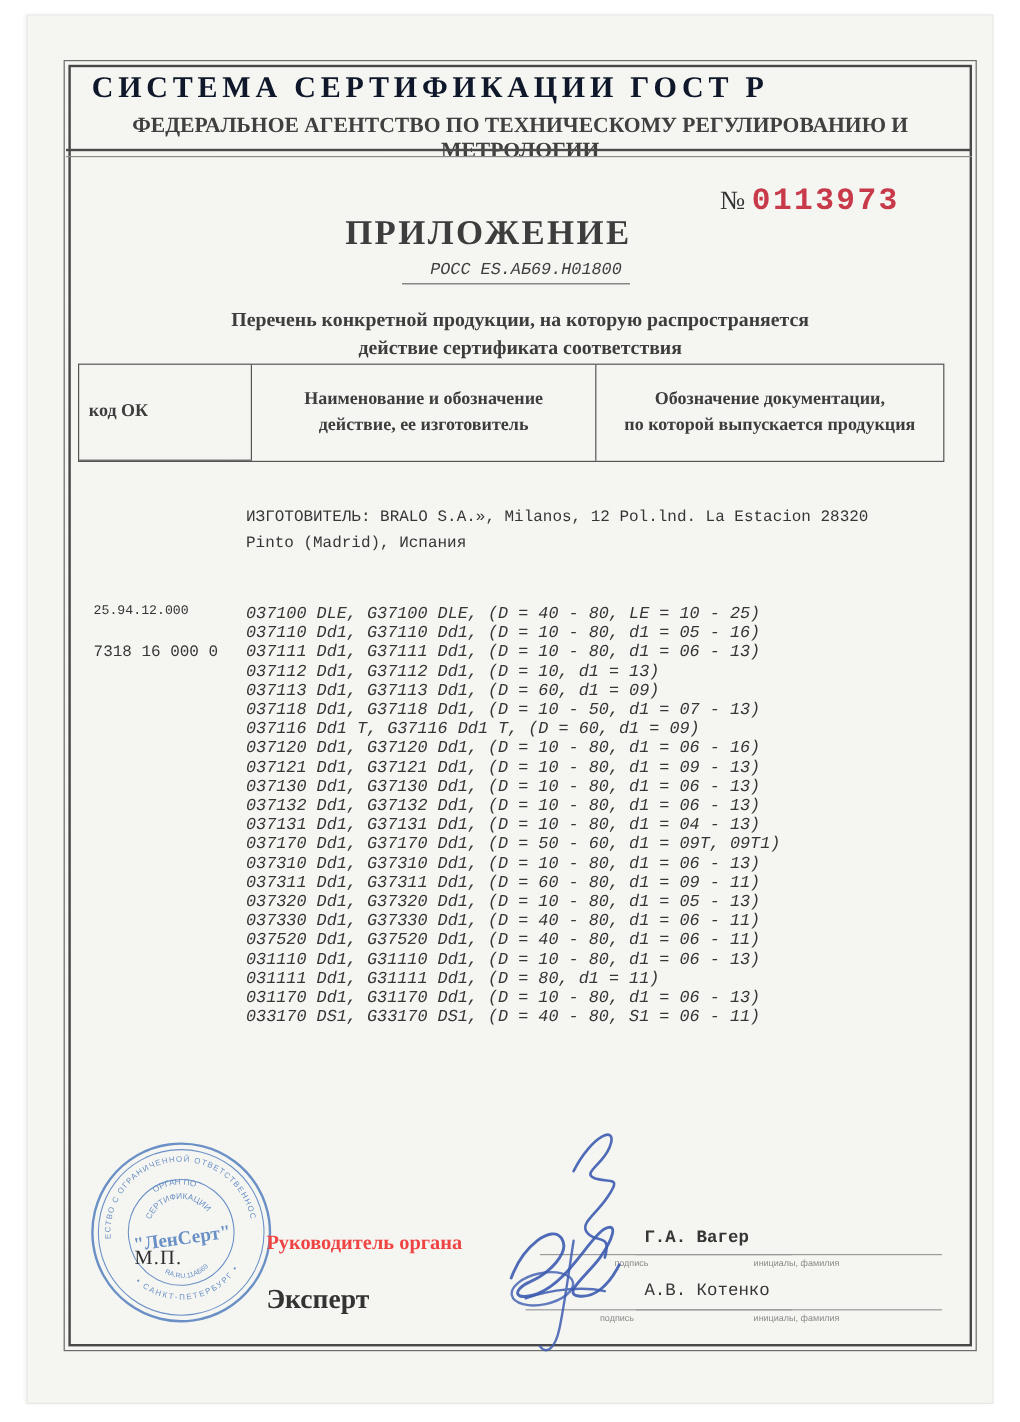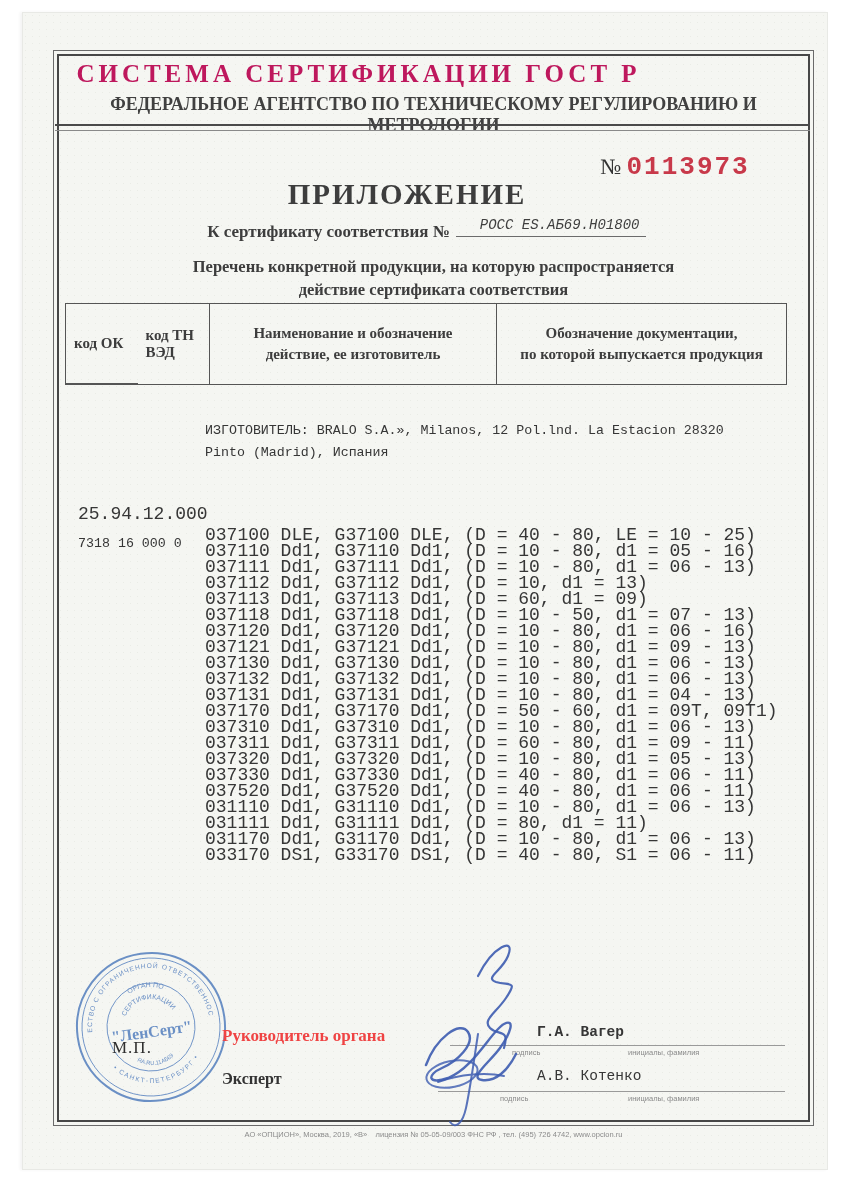--- a/index.html
+++ b/index.html
@@ -9,21 +9,21 @@
          background:#f5f6f2;
          background-image:radial-gradient(#eaece6 0.6px, transparent 0.7px);
          background-size:7px 7px;
          box-shadow:inset 0 0 0 1px #e8e9e5, -2px 0 3px rgba(0,0,0,0.05);}
   
   #frame-outer{position:absolute;left:53px;top:50px;width:759px;height:1074px;border:1px solid #6a6a6a;}
   #frame-inner{position:absolute;left:57px;top:54px;width:749px;height:1064px;border:2px solid #474747;}
   .abs{position:absolute;}
   
   .hdr1{left:53px;top:60px;width:611px;text-align:center;font-size:25px;font-weight:bold;
-        letter-spacing:4px;color:#be185d;}
+        letter-spacing:4px;color:#0f172a;}
   .hdr2{left:53px;top:94px;width:761px;text-align:center;font-size:18px;font-weight:bold;
         letter-spacing:0px;color:#404040;}
   .rule1{left:55px;top:124px;width:755px;height:2px;background:#4a4a4a;}
   .rule2{left:55px;top:130px;width:755px;height:1px;background:#8a8a8a;}
   
   .doc-number{left:600px;top:152px;width:210px;font-size:22px;color:#333;}
   .doc-number .num{font-family:"Liberation Mono","DejaVu Sans Mono",monospace;
                    font-size:26px;letter-spacing:2px;color:#c8394a;font-weight:bold;}
   .title{left:53px;top:178px;width:708px;text-align:center;font-size:29px;font-weight:bold;
          letter-spacing:2px;color:#3d3d3d;}
@@ -40,30 +40,30 @@
   .tbl .c1{width:143px;border-right:1px solid #555;display:flex;flex-direction:row;}
   .tbl .c1 .cell{flex:1;display:flex;align-items:center;padding-left:8px;font-size:15px;font-weight:bold;color:#3d3d3d;}
   .tbl .c1 .cell.top{border-bottom:1px solid #555;}
   .tbl .c2{width:286px;border-right:1px solid #555;}
   .tbl .c3{flex:1;}
   .tbl .hcell{height:100%;display:flex;align-items:center;justify-content:center;text-align:center;
               font-size:15px;font-weight:bold;color:#3d3d3d;white-space:pre-line;line-height:21px;}
   
   .mono{font-family:"Liberation Mono","DejaVu Sans Mono",monospace;color:#363636;}
   .manufacturer{left:205px;top:420px;width:560px;font-size:13.3px;line-height:22px;white-space:pre-line;}
-  .code-ok{left:78px;top:504px;font-size:18px;}
+  .code-ok{left:78px;top:504px;font-size:11px;}
   .code-tnved{left:78px;top:536px;font-size:13.3px;}
-  .products{left:205px;top:527px;width:480px;font-size:18px;}
+  .products{left:205px;top:504px;width:480px;font-size:14px;font-style:italic;}
   .product-line{height:16px;line-height:16px;white-space:pre;}
   
   .stamp{left:72px;top:948px;width:158px;height:158px;transform:rotate(-8deg);opacity:0.82;}
   .mp-label{left:112px;top:1038px;font-size:17px;color:#2f2f2f;letter-spacing:1px;}
   
   .role1{left:222px;top:1026px;font-size:17px;font-weight:bold;color:#ef4444;}
-  .role2{left:222px;top:1070px;font-size:16px;font-weight:bold;color:#333;}
+  .role2{left:222px;top:1070px;font-size:23px;font-weight:bold;color:#333;}
   .sigline1{left:450px;top:1045px;width:210px;border-top:1px solid #9a9a9a;}
   .sigline2{left:438px;top:1091px;width:222px;border-top:1px solid #9a9a9a;}
   .nameline1{left:530px;top:1045px;width:255px;border-top:1px solid #9a9a9a;}
   .nameline2{left:530px;top:1091px;width:255px;border-top:1px solid #9a9a9a;}
   .sig-caption{font-family:"Liberation Sans",sans-serif;font-size:7.5px;color:#8a8a8a;}
   .cap-sign1{left:512px;top:1048px;}
   .cap-sign2{left:500px;top:1094px;}
   .cap-name1{left:628px;top:1048px;}
   .cap-name2{left:628px;top:1094px;}
   .name1{left:537px;top:1024px;font-size:14.5px;font-weight:bold;}
@@ -89,30 +89,29 @@
   <div class="abs rule2"></div>
 
   <div class="abs doc-number">
     <span>№</span>
     <span class="num">0113973</span>
   </div>
 
   <div class="abs title">ПРИЛОЖЕНИЕ</div>
 
   <div class="abs cert-line">
-    <span>К сертификату соответствия №</span><span class="cert-wrap"><span class="cert-underline"></span><span class="cert-value">РОСС ES.АБ69.Н01800</span></span>
+    <span class="cert-wrap"><span class="cert-underline"></span><span class="cert-value">РОСС ES.АБ69.Н01800</span></span>
   </div>
 
   <div class="abs subtitle">Перечень конкретной продукции,  на которую распространяется
 действие сертификата соответствия</div>
 
   <div class="abs tbl">
     <div class="c1">
       <div class="cell top">код ОК</div>
-      <div class="cell">код ТН ВЭД</div>
     </div>
     <div class="c2">
       <div class="hcell">Наименование и обозначение
 действие, ее изготовитель</div>
     </div>
     <div class="c3">
       <div class="hcell">Обозначение документации,
 по которой выпускается продукция</div>
     </div>
   </div>
@@ -123,20 +122,21 @@
   <div class="abs mono code-ok">25.94.12.000</div>
   <div class="abs mono code-tnved">7318 16 000 0</div>
 
   <div class="abs mono products">
       <div class="product-line">037100 DLE, G37100 DLE, (D = 40 - 80, LE = 10 - 25)</div>
       <div class="product-line">037110 Dd1, G37110 Dd1, (D = 10 - 80, d1 = 05 - 16)</div>
       <div class="product-line">037111 Dd1, G37111 Dd1, (D = 10 - 80, d1 = 06 - 13)</div>
       <div class="product-line">037112 Dd1, G37112 Dd1, (D = 10, d1 = 13)</div>
       <div class="product-line">037113 Dd1, G37113 Dd1, (D = 60, d1 = 09)</div>
       <div class="product-line">037118 Dd1, G37118 Dd1, (D = 10 - 50, d1 = 07 - 13)</div>
+      <div class="product-line">037116 Dd1 T, G37116 Dd1 T, (D = 60, d1 = 09)</div>
       <div class="product-line">037120 Dd1, G37120 Dd1, (D = 10 - 80, d1 = 06 - 16)</div>
       <div class="product-line">037121 Dd1, G37121 Dd1, (D = 10 - 80, d1 = 09 - 13)</div>
       <div class="product-line">037130 Dd1, G37130 Dd1, (D = 10 - 80, d1 = 06 - 13)</div>
       <div class="product-line">037132 Dd1, G37132 Dd1, (D = 10 - 80, d1 = 06 - 13)</div>
       <div class="product-line">037131 Dd1, G37131 Dd1, (D = 10 - 80, d1 = 04 - 13)</div>
       <div class="product-line">037170 Dd1, G37170 Dd1, (D = 50 - 60, d1 = 09T, 09T1)</div>
       <div class="product-line">037310 Dd1, G37310 Dd1, (D = 10 - 80, d1 = 06 - 13)</div>
       <div class="product-line">037311 Dd1, G37311 Dd1, (D = 60 - 80, d1 = 09 - 11)</div>
       <div class="product-line">037320 Dd1, G37320 Dd1, (D = 10 - 80, d1 = 05 - 13)</div>
       <div class="product-line">037330 Dd1, G37330 Dd1, (D = 40 - 80, d1 = 06 - 11)</div>
@@ -189,14 +189,13 @@
 
   <svg class="abs sig-svg sig1" width="110" height="130" viewBox="0 0 110 130" xmlns="http://www.w3.org/2000/svg">
     <path d="M 40,48 C 55,18 78,8 70,28 C 64,43 46,50 58,54 C 72,58 80,52 68,70 C 58,85 44,92 52,100 C 60,108 72,100 66,120" fill="none" stroke="#3d5cb0" stroke-width="2.2" stroke-linecap="round" opacity="0.9"></path>
   </svg>
   <svg class="abs sig-svg sig2" width="150" height="145" viewBox="0 0 150 145" xmlns="http://www.w3.org/2000/svg">
     <path d="M 18,75 C 28,48 52,30 60,42 C 68,54 48,72 34,78 C 18,85 20,95 40,88 C 66,78 84,40 96,34 C 108,28 102,44 92,58 C 82,72 60,88 74,90 C 88,92 100,80 108,64" fill="none" stroke="#3d5cb0" stroke-width="2.4" stroke-linecap="round" opacity="0.9"></path>
     <path d="M 30,92 C 52,84 78,82 96,86 M 70,44 C 66,70 62,100 58,118 C 55,132 48,140 42,132" fill="none" stroke="#3d5cb0" stroke-width="2" stroke-linecap="round" opacity="0.85"></path>
     <ellipse cx="44" cy="84" rx="26" ry="13" transform="rotate(-12 44 84)" fill="none" stroke="#3d5cb0" stroke-width="2" opacity="0.8"></ellipse>
   </svg>
 
-  <div class="abs footer">АО «ОПЦИОН», Москва, 2019, «В»    лицензия № 05-05-09/003 ФНС РФ , тел. (495) 726 4742, www.opcion.ru</div>
 </div>
 
 </body></html>

